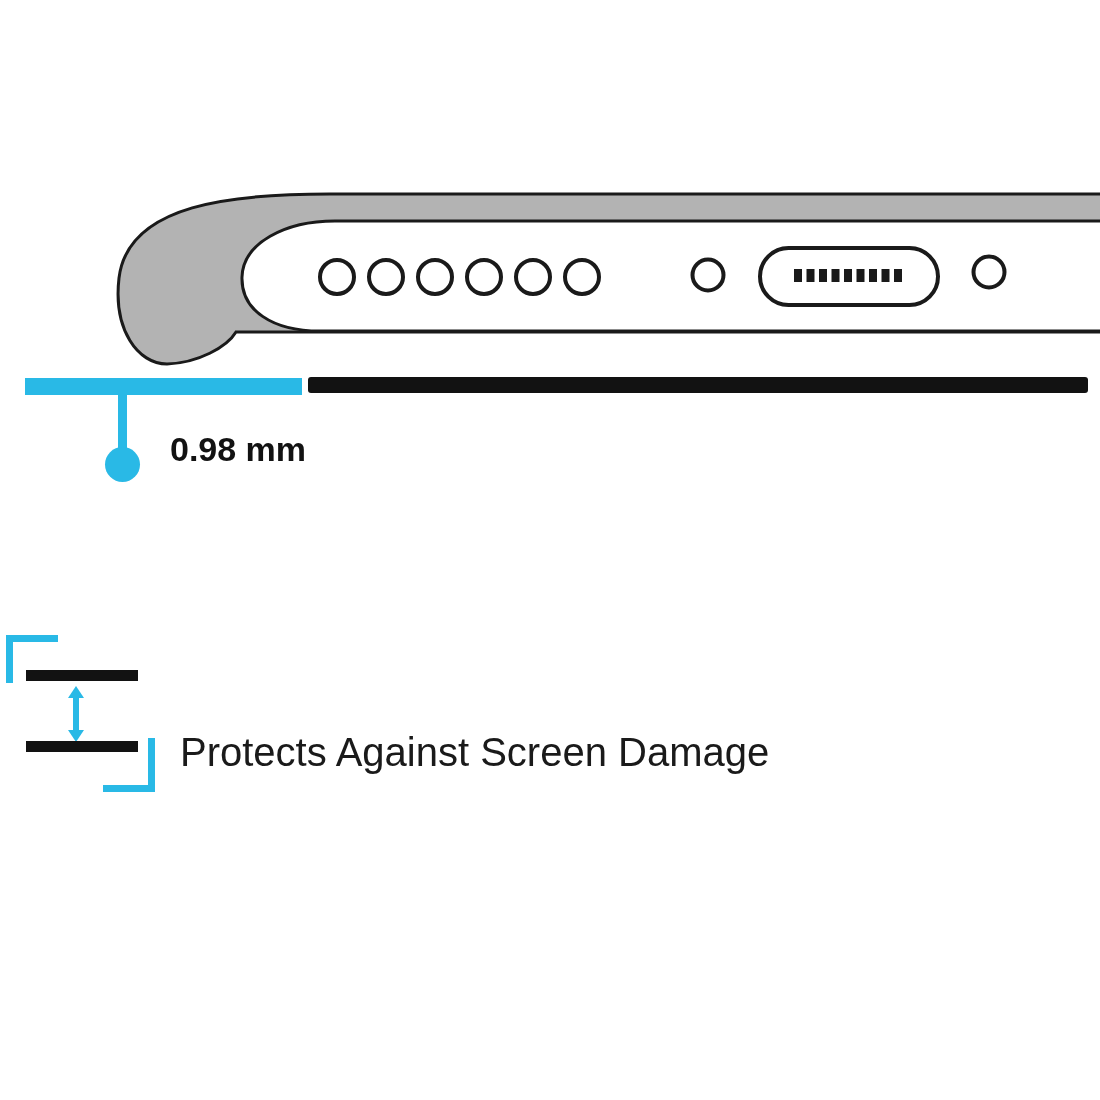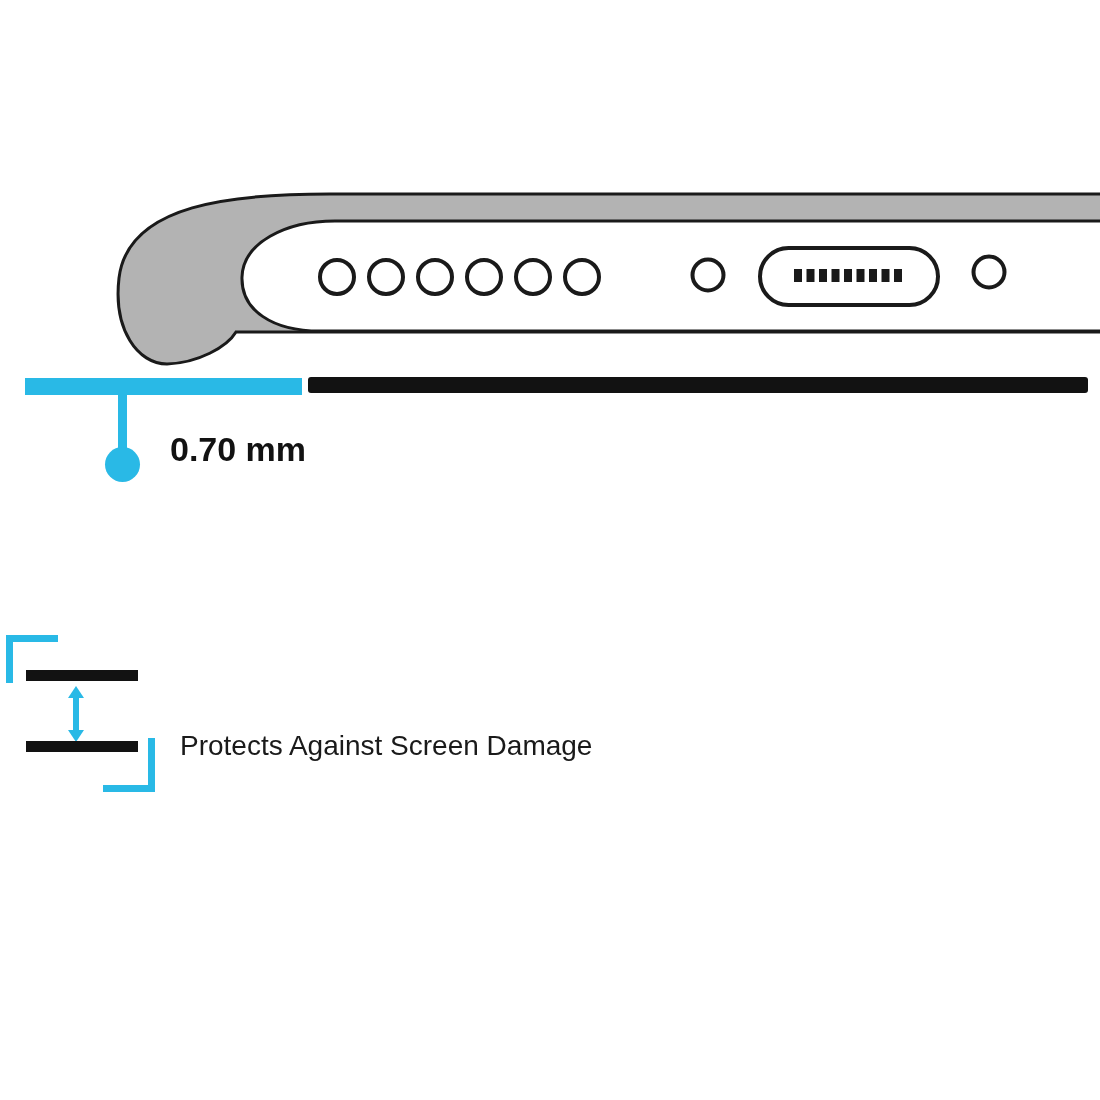--- a/index.html
+++ b/index.html
@@ -76,21 +76,21 @@
     font-size: 64px;
     font-weight: bold;
     letter-spacing: -1px;
     color: #121212;
   }
   .feature-subtitle {
     position: absolute;
     left: 180px;
     top: 730px;
     margin: 0;
-    font-size: 28px;
+    font-size: 40px;
     font-weight: 500;
     color: #1a1a1a;
   }
 </style>
 </head>
 <body>
 
 <div class="canvas">
 
   <svg class="phone-svg" width="1100" height="380" viewBox="0 0 1100 380">
@@ -132,21 +132,21 @@
       </g>
     </g>
 
     <circle cx="989" cy="272" r="15.5" fill="#ffffff" stroke="#1a1a1a" stroke-width="4"></circle>
   </svg>
 
   <div class="bar-cyan"></div>
   <div class="bar-black"></div>
   <div class="measure-line"></div>
   <div class="measure-dot"></div>
-  <div class="measure-label">0.70 mm</div>
+  <div class="measure-label">0.98 mm</div>
 
   <svg class="lift-icon-svg" width="170" height="170" viewBox="0 0 170 170">
 
     <g fill="#29b9e6">
       <rect x="6" y="7" width="52" height="7"></rect>
       <rect x="6" y="7" width="7" height="48"></rect>
     </g>
 
     <rect x="26" y="42" width="112" height="11" fill="#121212"></rect>
 

